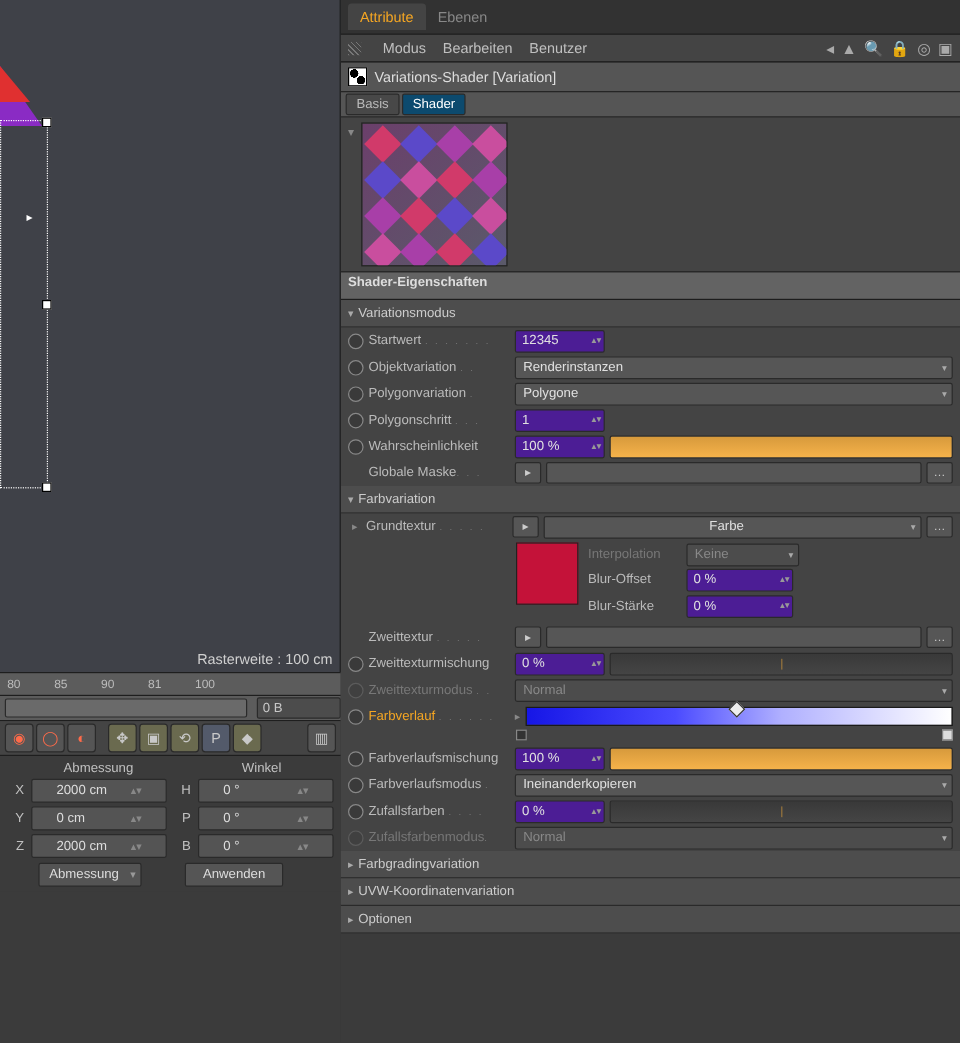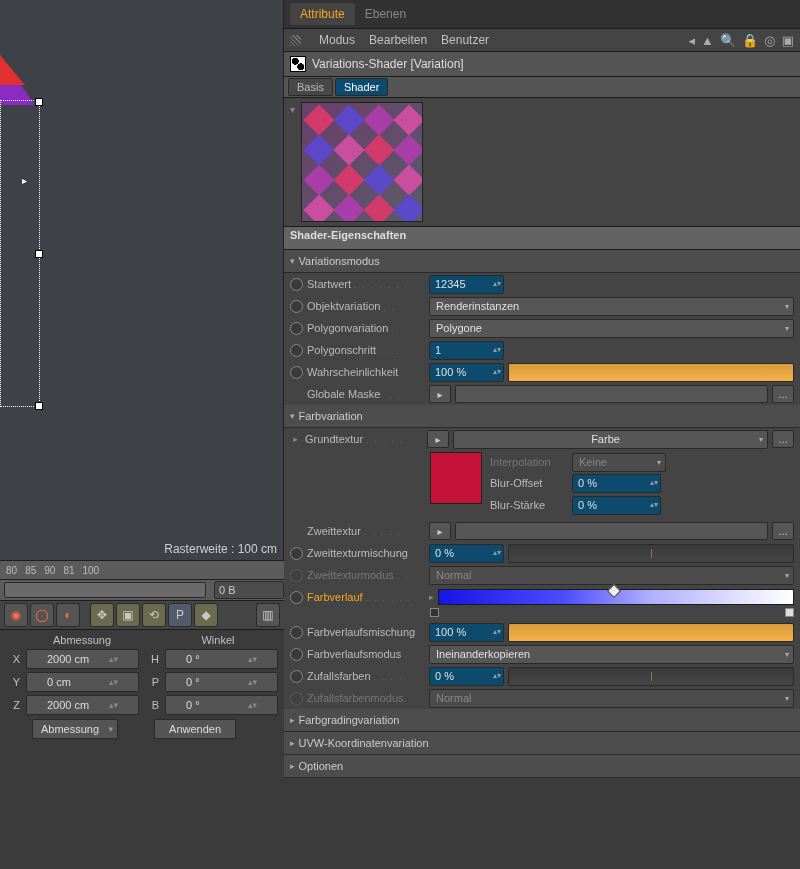--- a/index.html
+++ b/index.html
@@ -10,21 +10,21 @@
   
   .viewport{height:560px;background:#3f4148;position:relative;overflow:hidden;border-right:1px solid #1f1f1f}
   .shape{position:absolute;top:55px;left:0;width:0;height:0;border-left:0 solid transparent;border-right:35px solid transparent;border-bottom:50px solid #8a2bc4}
   .shape::after{content:'';position:absolute;top:0;left:0;width:0;height:0;border-left:0 solid transparent;border-right:25px solid transparent;border-bottom:30px solid #e03030}
   .sel{position:absolute;border:1px dotted #fff}
   .sq{position:absolute;width:6px;height:6px;background:#fff;border:1px solid #000}
   .cursor{position:absolute;left:22px;top:175px;color:#fff;font-size:10px}
   .raster{position:absolute;bottom:4px;right:6px;color:#d0d0d0;font-size:12px}
 
   
-  .ruler{height:18px;background:#5c5c5c;border-top:1px solid #1e1e1e;border-bottom:1px solid #1e1e1e;display:flex;align-items:center;padding-left:6px;gap:8px;color:#bcbcbc;font-size:10px}
+  .ruler{height:18px;background:#5c5c5c;border-top:1px solid #1e1e1e;border-bottom:1px solid #1e1e1e;display:flex;align-items:center;padding-left:6px;gap:28px;color:#bcbcbc;font-size:10px}
   .brow{height:20px;background:#5c5c5c;display:flex;align-items:center;gap:4px;border-bottom:1px solid #1e1e1e}
   .numbox{background:#4c4c4c;border:1px solid #2a2a2a;border-radius:2px;height:16px;padding:0 4px;display:flex;align-items:center;color:#c8c8c8}
   .iconrow{height:28px;background:#444444;display:flex;align-items:center;padding:0 4px;gap:2px;border-bottom:1px solid #1e1e1e}
   .tool{width:22px;height:22px;border:1px solid #2a2a2a;border-radius:3px;background:#555;display:flex;align-items:center;justify-content:center;font-size:12px}
   .tool.r{color:#ff6b4a}
   .tool.y{background:#6a6a4f}
   .tool.b{background:#535a6a}
 
   
   .coord{padding:4px 6px;background:#3b3b3b}
@@ -67,21 +67,21 @@
   .body{background:#444444}
   .prow{display:flex;align-items:center;height:22px;padding:0 6px;gap:4px}
   .dot{width:11px;height:11px;border:1px solid #888;border-radius:50%;background:#3a3a3a;flex-shrink:0}
   .dot.off{opacity:0.35}
   .plabel{width:118px;color:#bbb;font-size:11px;position:relative;white-space:nowrap;overflow:hidden}
   .plabel::after{content:'';}
   .dots{color:#777;letter-spacing:2px;font-size:8px}
   .plabel.hl{color:#f5a623}
   .plabel.dim{color:#777}
   .pval{flex:1;display:flex;align-items:center;gap:4px}
-  .numf{height:17px;background:#0c4a6e;border:1px solid #2a2a2a;border-radius:2px;padding:0 12px 0 5px;display:flex;align-items:center;color:#e0e0e0;font-size:11px;position:relative;min-width:56px}
+  .numf{height:17px;background:#4c1d95;border:1px solid #2a2a2a;border-radius:2px;padding:0 12px 0 5px;display:flex;align-items:center;color:#e0e0e0;font-size:11px;position:relative;min-width:56px}
   .numf .sp{position:absolute;right:2px;font-size:8px;color:#999;display:flex;flex-direction:column;line-height:6px}
   .ddf{height:17px;background:#565656;border:1px solid #2a2a2a;border-radius:2px;padding:0 16px 0 6px;display:flex;align-items:center;color:#e0e0e0;font-size:11px;position:relative;flex:1}
   .ddf::after{content:'▾';position:absolute;right:4px;color:#aaa;font-size:8px}
   .ddf.dim{color:#888;background:#4c4c4c}
   .slider{flex:1;height:17px;background:linear-gradient(#393939,#454545);border:1px solid #2a2a2a;border-radius:2px;position:relative}
   .slider .fill{position:absolute;left:0;top:0;bottom:0;background:linear-gradient(#d79a3c,#f5b24a);border-radius:1px}
   .slider .tick{position:absolute;top:4px;bottom:4px;width:1px;background:#d79a3c;opacity:0.6}
   .btn-sq{width:20px;height:16px;background:#565656;border:1px solid #2a2a2a;border-radius:2px;display:flex;align-items:center;justify-content:center;color:#ccc;font-size:10px;cursor:pointer;flex-shrink:0}
   .longf{flex:1;height:16px;background:#565656;border:1px solid #2a2a2a;border-radius:2px}
   .swatch{width:50px;height:50px;background:#c41239;border:1px solid #222;flex-shrink:0;cursor:pointer}

